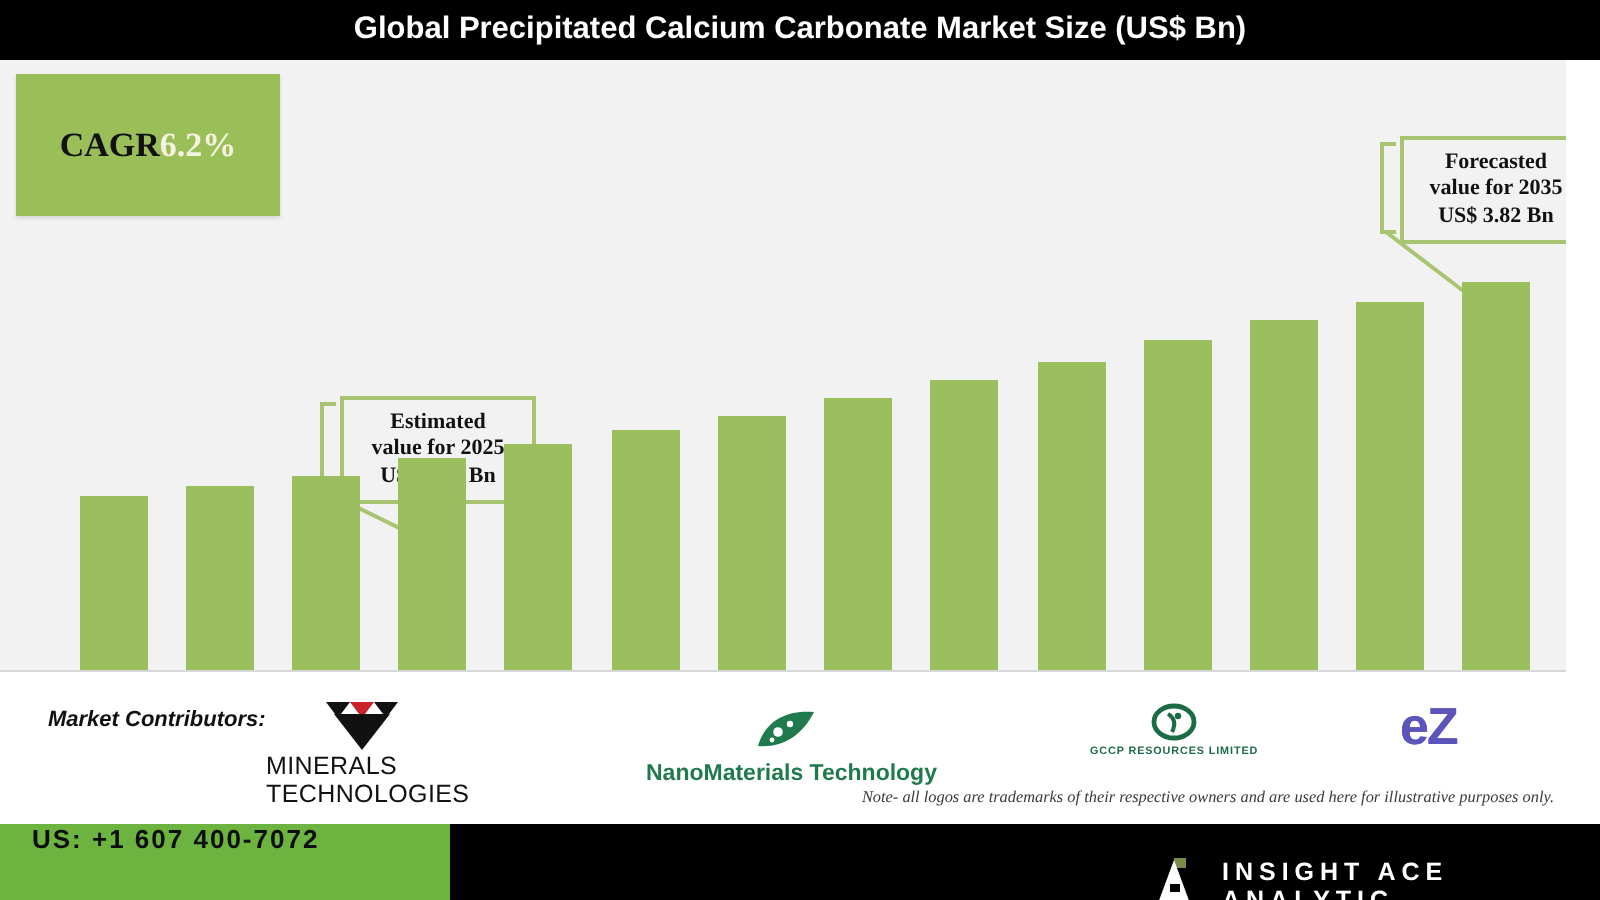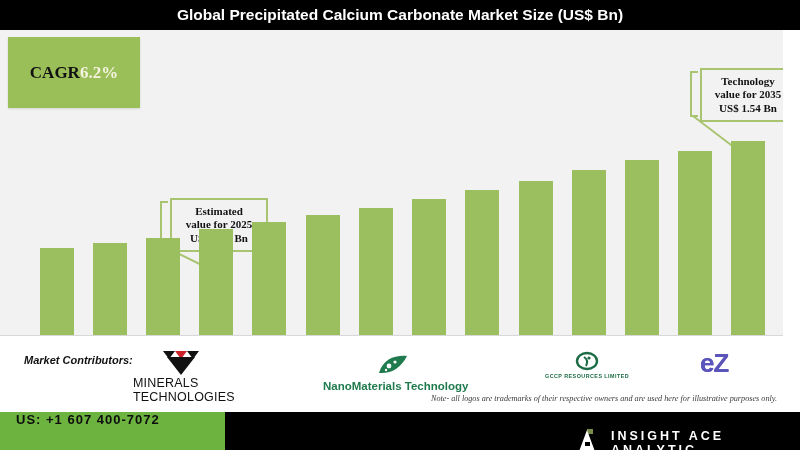--- a/index.html
+++ b/index.html
@@ -149,23 +149,23 @@
         <polyline points="698,42 691,42 691,86 698,86" fill="none" stroke="#a8c470" stroke-width="2"></polyline>
         <line x1="693" y1="86" x2="735" y2="118" stroke="#a8c470" stroke-width="2"></line>
       </svg>
 
       <div class="callout est">
         <span class="cl">Estimated</span>
         <span class="cl">value for 2025</span>
         <span class="cl">US$ 2.15 Bn</span>
       </div>
       <div class="callout fc">
-        <span class="cl">Technology</span>
+        <span class="cl">Forecasted</span>
         <span class="cl">value for 2035</span>
-        <span class="cl">US$ 1.54 Bn</span>
+        <span class="cl">US$ 3.82 Bn</span>
       </div>
 
       <div class="bars-layer" id="bars-layer">
           <div class="bar" title="2022 (A): 1.8" style="left: 39.6071px; width: 34px; height: 95.2683px;"></div>
           <div class="bar" title="2023 (A): 1.89" style="left: 92.8214px; width: 34px; height: 100.032px;"></div>
           <div class="bar" title="2024 (A): 1.98" style="left: 146.036px; width: 34px; height: 104.795px;"></div>
           <div class="bar" title="2025 (E): 2.15" style="left: 199.25px; width: 34px; height: 113.793px;"></div>
           <div class="bar" title="2026 (F): 2.28" style="left: 252.464px; width: 34px; height: 120.673px;"></div>
           <div class="bar" title="2027 (F): 2.42" style="left: 305.679px; width: 34px; height: 128.083px;"></div>
           <div class="bar" title="2028 (F): 2.56" style="left: 358.893px; width: 34px; height: 135.493px;"></div>

